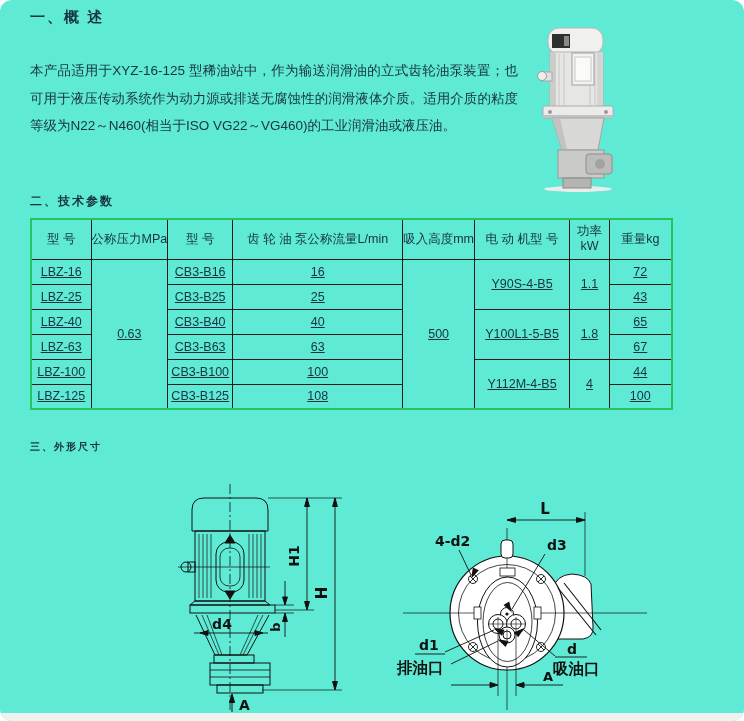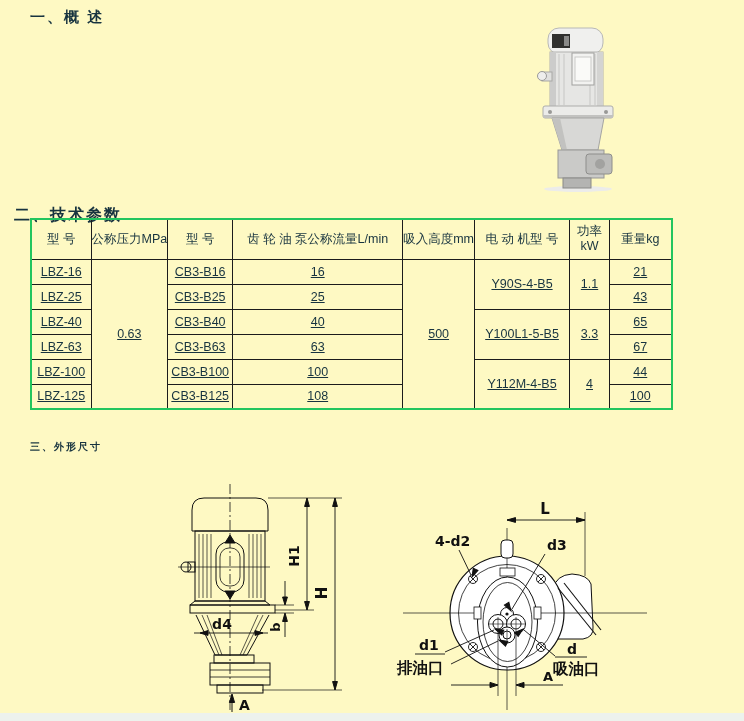--- a/index.html
+++ b/index.html
@@ -1,18 +1,18 @@
 <!DOCTYPE html>
 <html><head>
 <meta charset="utf-8">
 <style>
   html,body{margin:0;padding:0;background:#fff;}
   #canvas{
-    position:relative;width:744px;height:721px;background:#fef9c3;overflow:hidden;
-    font-family:"Liberation Sans","DejaVu Sans",sans-serif;color:#17333f;
+    position:relative;width:744px;height:721px;background:#5eead4;overflow:hidden;
+    font-family:"Liberation Sans","DejaVu Sans",sans-serif;color:#17333f;border-radius:12px;
   }
   .abs{position:absolute;}
   .sec-title{font-size:15px;font-weight:bold;letter-spacing:2px;color:#17333f;}
   #intro{
     left:30px;top:57px;width:488px;font-size:13.5px;line-height:27.5px;
     color:#17333f;text-align:justify;
   }
   
   #spec-table{
     left:30px;top:218px;border-collapse:collapse;table-layout:fixed;
@@ -31,20 +31,21 @@
   .dimtxt{font-family:"DejaVu Sans","Liberation Sans",sans-serif;font-weight:bold;}
   #bottom-strip{left:0;top:713px;width:744px;height:8px;background:#edf2ed;}
 </style>
 </head>
 <body>
 
 <div id="canvas">
 
   <div class="abs sec-title" style="left:30px;top:8px;">一、概 述</div>
 
+  <div id="intro" class="abs">本产品适用于XYZ-16-125 型稀油站中，作为输送润滑油的立式齿轮油泵装置；也可用于液压传动系统作为动力源或排送无腐蚀性的润滑液体介质。适用介质的粘度等级为N22～N460(相当于ISO VG22～VG460)的工业润滑油或液压油。</div>
 
   <svg class="abs" style="left:512px;top:22px;" width="110" height="170" viewBox="0 0 110 170">
     <ellipse cx="66" cy="167" rx="34" ry="3" fill="#ececea"></ellipse>
 
     <rect x="36" y="6" width="55" height="26" rx="11" fill="#f0f0ee" stroke="#b8b8b6"></rect>
     <rect x="40" y="12" width="18" height="14" fill="#30302e"></rect>
     <rect x="52" y="14" width="5" height="10" fill="#8a8a88"></rect>
 
     <rect x="38" y="30" width="53" height="55" fill="#e6e6e4" stroke="#b2b2b0"></rect>
     <rect x="38" y="30" width="6" height="55" fill="#cccccb"></rect>
@@ -66,21 +67,21 @@
 
     <polygon points="40,96 92,96 86,128 50,128" fill="#d8d8d6" stroke="#a5a5a3"></polygon>
     <polygon points="40,96 48,96 55,128 50,128" fill="#c2c2c0"></polygon>
 
     <rect x="46" y="128" width="46" height="28" fill="#cacac8" stroke="#979795"></rect>
     <rect x="74" y="132" width="26" height="20" rx="3" fill="#bcbcba" stroke="#8e8e8c"></rect>
     <circle cx="88" cy="142" r="5" fill="#a2a2a0"></circle>
     <rect x="51" y="156" width="28" height="10" fill="#b4b4b2" stroke="#8a8a88"></rect>
   </svg>
 
-  <div class="abs sec-title" style="left:14px;top:193px;font-size:16px;margin-top:12px;">二、技术参数</div>
+  <div class="abs sec-title" style="left:30px;top:193px;font-size:12px;">二、技术参数</div>
 
   <table id="spec-table" class="abs">
     <colgroup>
       <col style="width:60px">
         <col style="width:70px">
         <col style="width:65px">
       <col style="width:170px">
         <col style="width:70px">
         <col style="width:95px">
       <col style="width:40px">
@@ -101,34 +102,34 @@
       <th>重量kg</th>
     </tr>
     <tr class="row">
       <td>LBZ-16</td>
       <td rowspan="6">0.63</td>
       <td>CB3-B16</td>
       <td>16</td>
       <td rowspan="6">500</td>
       <td rowspan="2">Y90S-4-B5</td>
       <td rowspan="2">1.1</td>
-      <td>21</td>
+      <td>72</td>
     </tr>
     <tr class="row">
       <td>LBZ-25</td>
       <td>CB3-B25</td>
       <td>25</td>
       <td>43</td>
     </tr>
     <tr class="row">
       <td>LBZ-40</td>
       <td>CB3-B40</td>
       <td>40</td>
       <td rowspan="2">Y100L1-5-B5</td>
-      <td rowspan="2">3.3</td>
+      <td rowspan="2">1.8</td>
       <td>65</td>
     </tr>
     <tr class="row">
       <td>LBZ-63</td>
       <td>CB3-B63</td>
       <td>63</td>
       <td>67</td>
     </tr>
     <tr class="row">
       <td>LBZ-100</td>

